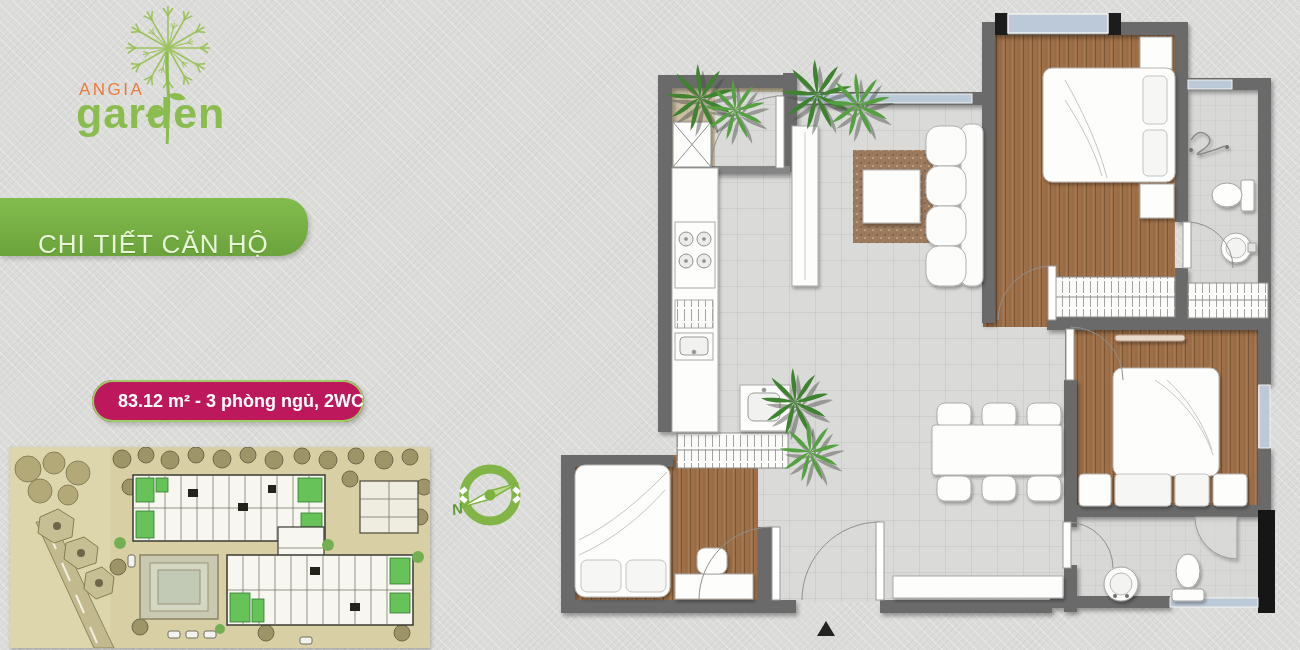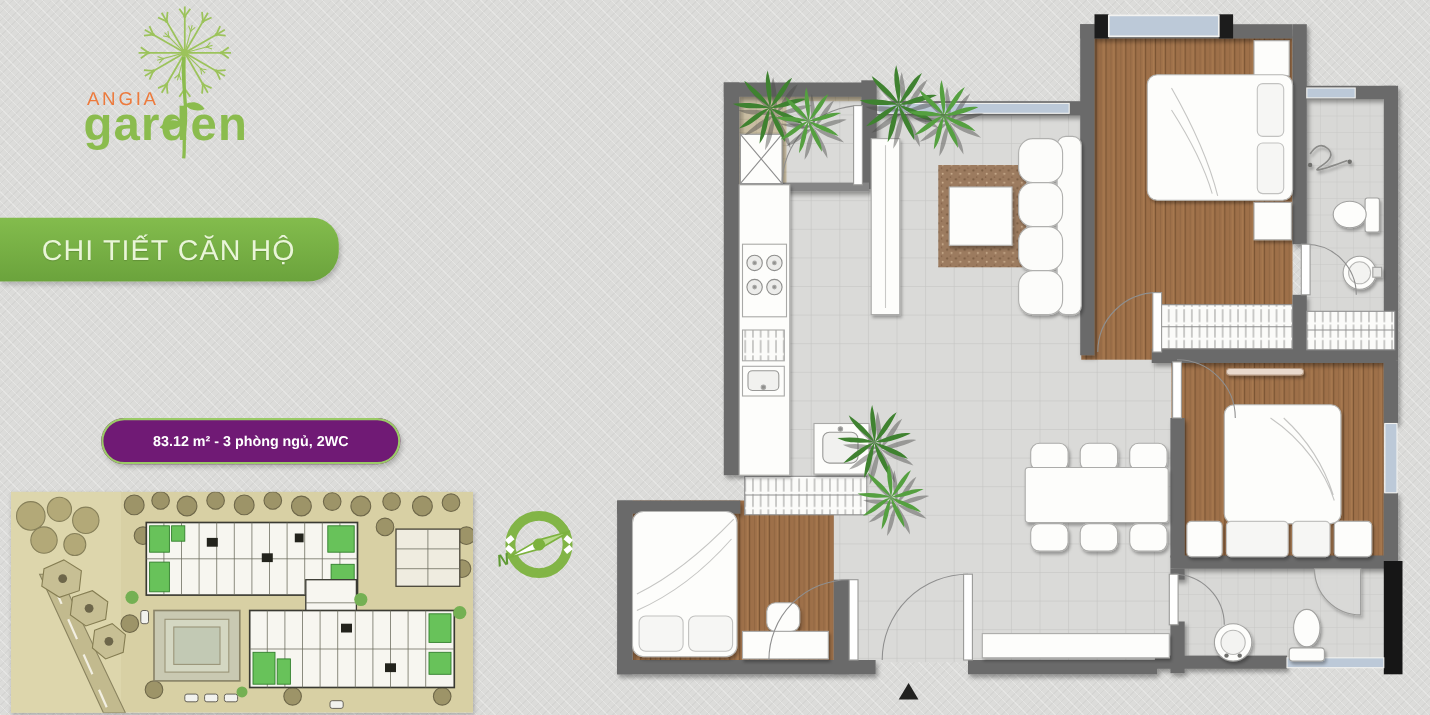--- a/index.html
+++ b/index.html
@@ -15,25 +15,25 @@
   
   #brand{left:0;top:0;width:360px;height:185px;}
   #logo-top{left:79px;top:80px;font-size:17px;font-weight:normal;letter-spacing:2.5px;color:#ed7a3c;}
   #logo-bottom{left:76px;top:92px;font-size:43px;font-weight:600;color:#8bbc4e;letter-spacing:1px;line-height:1;}
   #slogan{left:10px;top:137px;width:330px;font-family:"DejaVu Serif",serif;font-style:italic;font-weight:bold;
     font-size:21px;color:#7db54e;}
   
   #banner{left:0;top:198px;width:308px;height:58px;background:linear-gradient(#83bc4d,#6ba33c);
     border-radius:0 24px 28px 0;box-shadow:2px 3px 4px rgba(0,0,0,.18);}
   #banner span{display:block;line-height:58px;padding-left:38px;font-size:26px;color:#e9f5d7;
-    letter-spacing:1px;text-shadow:0 1px 1px rgba(0,0,0,.15);}
+    letter-spacing:1px;text-shadow:0 1px 1px rgba(0,0,0,.15);margin-top:17px;}
   
-  #unit-badge{left:92px;top:380px;width:272px;height:42px;background:#701a75;border-radius:22px;
+  #unit-badge{left:92px;top:380px;width:272px;height:42px;background:#be185d;border-radius:22px;
     box-shadow:inset 0 0 0 2px #9bca67, 2px 3px 4px rgba(0,0,0,.18);
-    text-align:center;line-height:42px;color:#ffffff;font-weight:bold;font-size:13px;}
+    text-align:right;line-height:42px;color:#ffffff;font-weight:bold;font-size:18px;}
   
   #siteplan{left:10px;top:447px;width:420px;height:201px;box-shadow:1px 2px 4px rgba(0,0,0,.25);}
   #compass{left:450px;top:458px;width:76px;height:76px;}
   #floorplan{left:555px;top:0;width:745px;height:650px;}
   svg text{font-family:"Liberation Sans",sans-serif;}
 </style>
 </head>
 <body>
 
 <div id="brand" class="abs">

